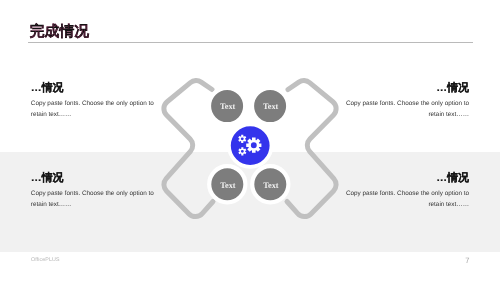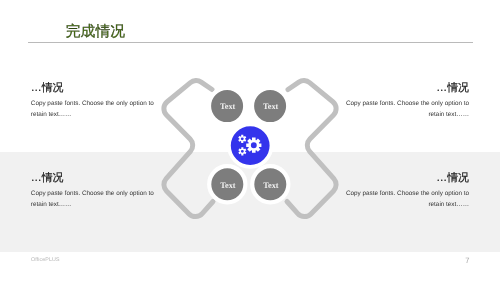--- a/index.html
+++ b/index.html
@@ -5,24 +5,24 @@
   html, body { margin:0; padding:0; }
   body {
     width:500px; height:281px; overflow:hidden;
     background:#ffffff;
     font-family:"Liberation Sans", sans-serif;
     -webkit-font-smoothing:antialiased;
     text-rendering:geometricPrecision;
   }
   .slide { position:relative; width:500px; height:281px; background:#fff; }
   .band { position:absolute; left:0; top:152.2px; width:500px; height:99.4px; background:#f1f1f1; }
-  .title { position:absolute; left:29.8px; top:25.2px; font-size:14.8px; font-weight:normal; color:#4d7c0f; line-height:14px;margin-left:36px; -webkit-text-stroke:0.25px #121212; }
+  .title { position:absolute; left:29.8px; top:25.2px; font-size:14.8px; font-weight:bold; color:#ec4899; line-height:14px; -webkit-text-stroke:0.25px #121212; }
   .title-rule { position:absolute; left:28px; top:42px; width:445px; height:1px; background:#bababa; }
   .blk { position:absolute; width:124px; }
-  .blk h3 { margin:0 0 5.5px 0; font-size:10.9px; font-weight:normal; color:#161616; line-height:11px; -webkit-text-stroke:0.2px #161616; }
+  .blk h3 { margin:0 0 5.5px 0; font-size:10.9px; font-weight:bold; color:#161616; line-height:11px; -webkit-text-stroke:0.2px #161616; }
   .blk p { margin:0; font-size:6.35px; color:#333333; line-height:10.7px; }
   .b-tl { left:30.8px; top:82.6px; text-align:left; }
   .b-bl { left:30.8px; top:172.6px; text-align:left; }
   .b-tr { left:345px; top:82.6px; text-align:right; }
   .b-br { left:345px; top:172.6px; text-align:right; }
   .footer { position:absolute; left:31px; top:257px; font-size:5.3px; color:#b5b5b5; letter-spacing:0.1px; }
   .pageno { position:absolute; left:465.2px; top:256px; font-size:7.6px; color:#a5a5a5; }
   svg.graphic { position:absolute; left:0; top:0; shape-rendering:geometricPrecision; }
   .nodelabel { fill:#f0f0f0; font-family:"Liberation Serif", serif; font-size:8.3px; text-anchor:middle; font-weight:bold; }
 </style>

